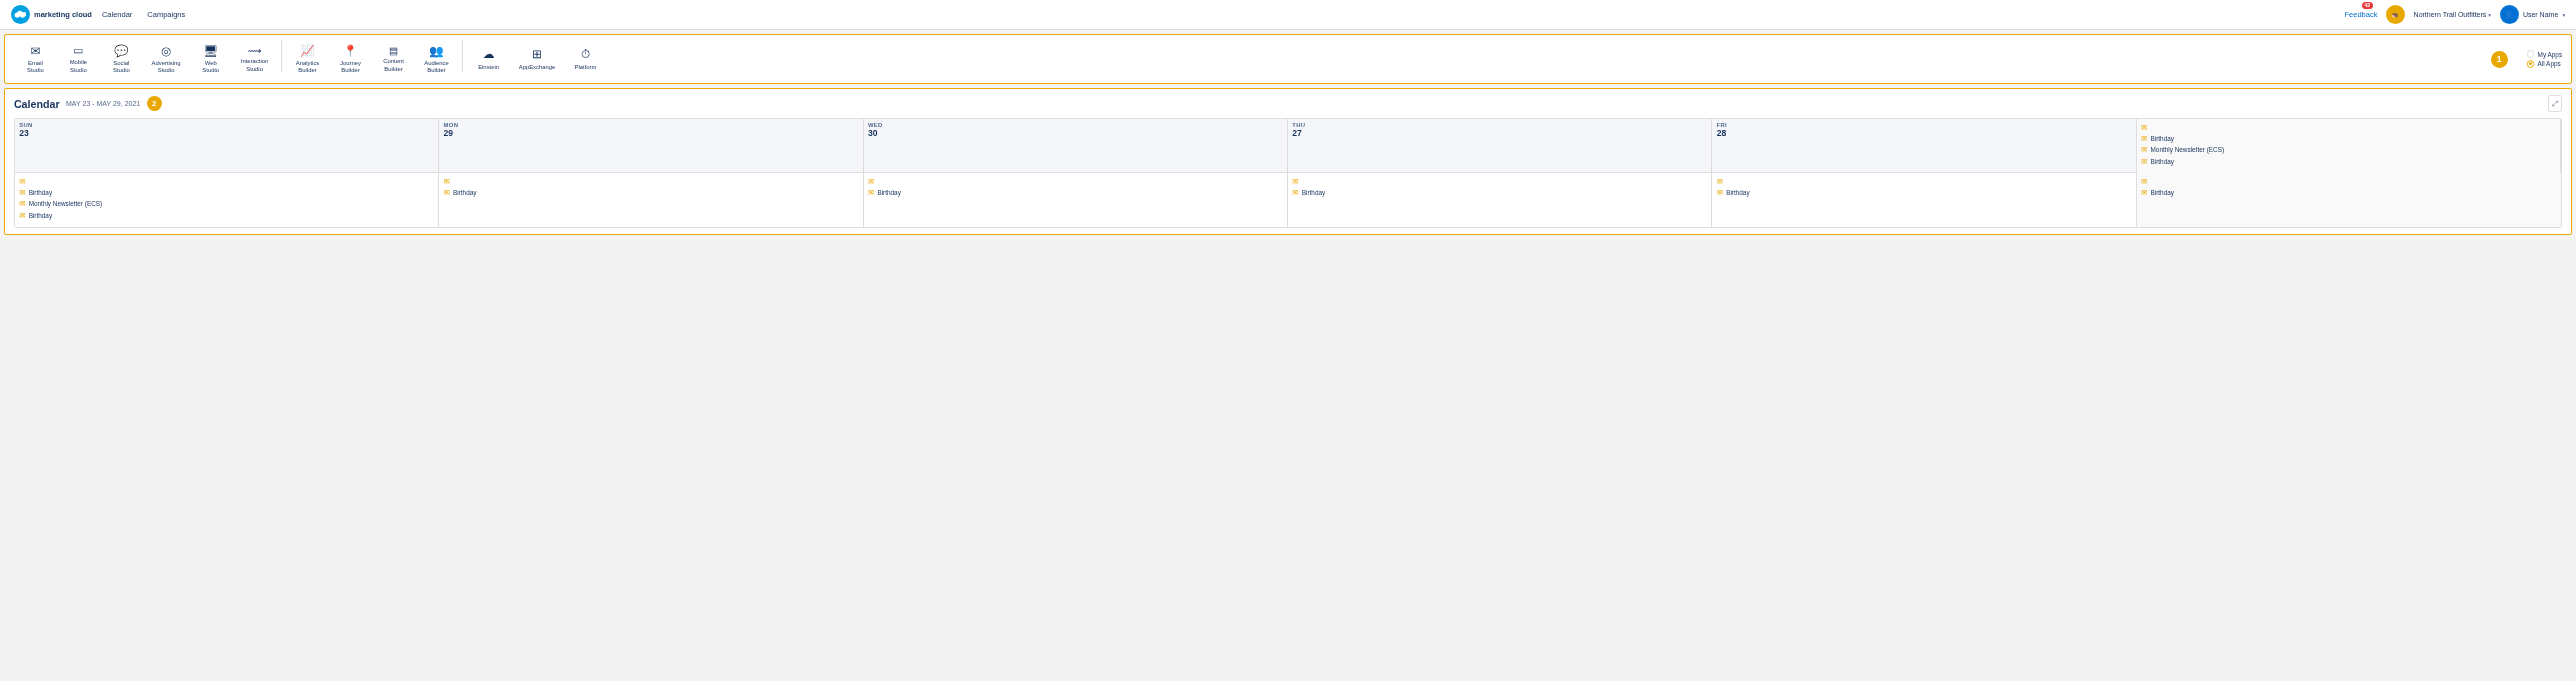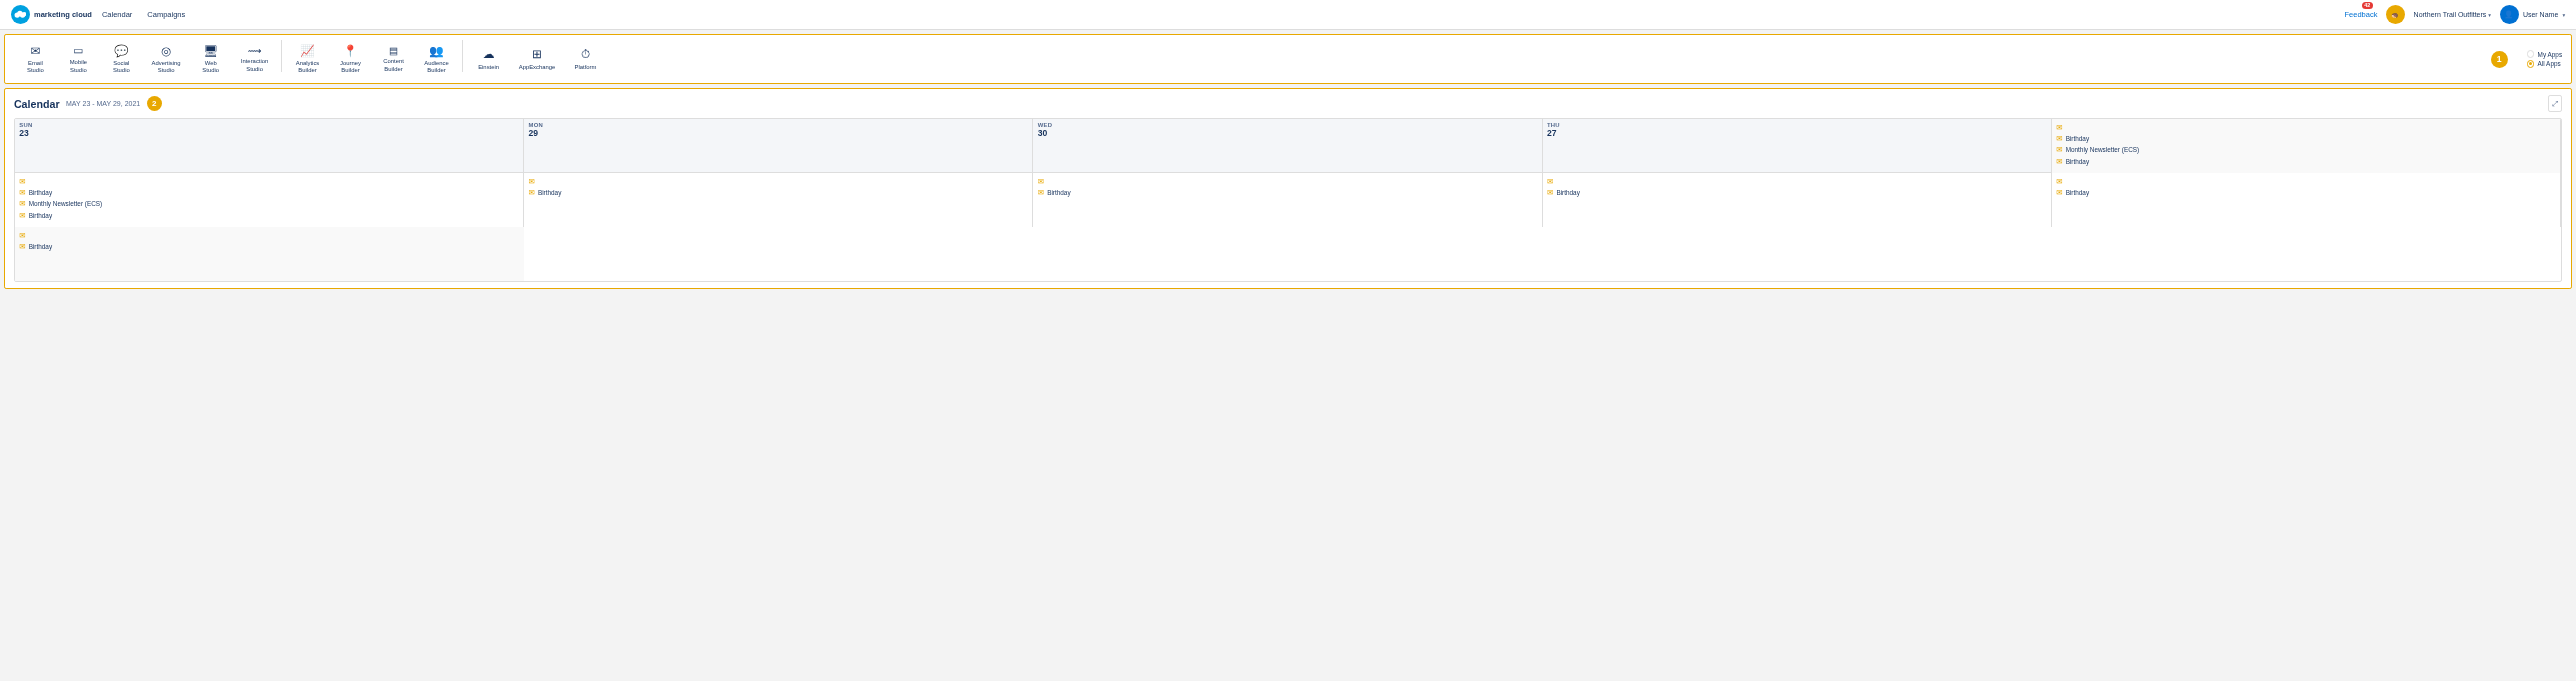--- a/index.html
+++ b/index.html
@@ -239,21 +239,21 @@
       background: white;
       border-radius: 2.1px;
       padding: 2.1px 3.2px;
       cursor: pointer;
       font-size: 7.5px;
       color: #54698d;
     }
 
     .calendar-grid {
       display: grid;
-      grid-template-columns: repeat(5, 1fr);
+      grid-template-columns: repeat(6, 1fr);
       border: 0.5px solid #ddd;
       border-radius: 2.1px;
       overflow: hidden;
     }
     .cal-day-header {
       background: #f4f6f9;
       padding: 3.2px 4.3px;
       border-bottom: 0.5px solid #ddd;
       border-right: 0.5px solid #ddd;
     }
@@ -432,20 +432,24 @@
       <div class="day-num">29</div>
     </div>
     <div class="cal-day-header">
       <div class="day-name">WED</div>
       <div class="day-num">30</div>
     </div>
     <div class="cal-day-header">
       <div class="day-name">THU</div>
       <div class="day-num">27</div>
     </div>
+    <div class="cal-day-header">
+      <div class="day-name">FRI</div>
+      <div class="day-num">28</div>
+    </div>
 
     <div class="cal-day-body weekend">
       <div class="cal-event">
         <span class="cal-event-icon">✉</span>
         <span class="cal-event-text"></span>
       </div>
       <div class="cal-event">
         <span class="cal-event-icon">✉</span>
         <span class="cal-event-text">Birthday</span>
       </div>

